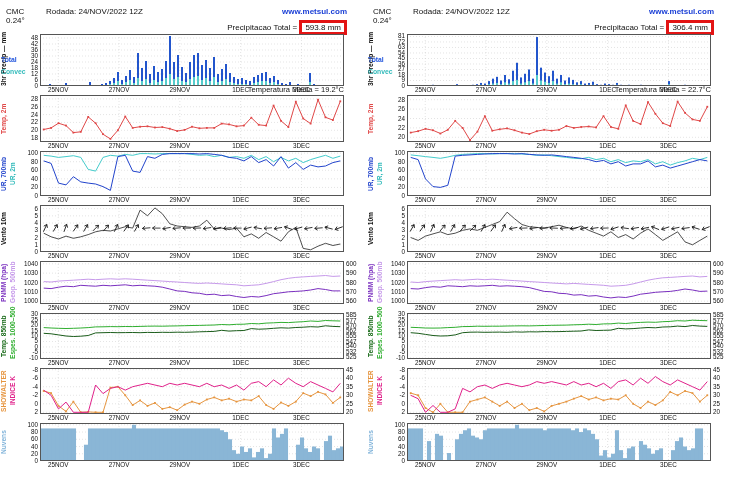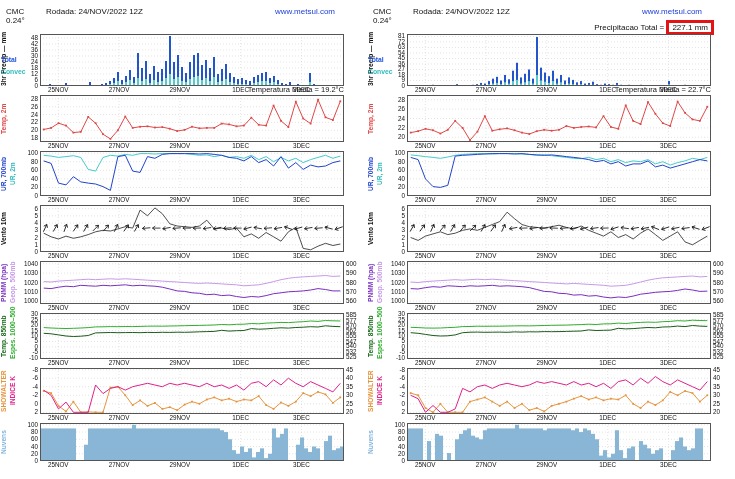--- a/index.html
+++ b/index.html
@@ -5,21 +5,21 @@
   html,body{margin:0;padding:0;background:#fff;}
   body{width:735px;height:479px;overflow:hidden;font-family:"Liberation Sans",sans-serif;-webkit-font-smoothing:none;}
   #wrap{display:flex;width:735px;}
   .panel{width:367px;padding-top:2px;position:relative;}
   
   .hdr{position:relative;height:32px;font-size:8px;color:#111;}
   .hdr .model{position:absolute;left:6px;top:5px;}
   .hdr .res{position:absolute;left:6px;top:14px;}
   .hdr .run{position:absolute;left:46px;top:5px;}
   .hdr .stwrap{position:absolute;left:148px;top:2px;white-space:nowrap;}
-  .hdr .site{position:absolute;right:32px;top:5px;color:#1a3fd6;text-decoration:none;}
+  .hdr .site{position:absolute;right:20px;top:5px;color:#1a3fd6;text-decoration:none;font-weight:bold;}
   .hdr .ptrow{position:absolute;right:20px;top:18px;white-space:nowrap;}
   .redbox{border:3px solid #e31414;padding:0 3px;display:inline-block;}
   
   .crow{display:flex;align-items:flex-start;}
   .gut-l{width:40px;position:relative;flex:none;}
   .gut-r{width:23px;position:relative;flex:none;}
   .cmid{flex:1;min-width:0;}
   .plot{position:relative;}
   .plot svg{display:block;width:100%;}
   .ytick{position:absolute;right:2px;font-size:6.3px;color:#111;transform:translateY(-50%);line-height:1;}
@@ -33,20 +33,24 @@
 </head>
 <body>
 
 <div id="wrap">
   <div class="panel">
     <div class="hdr">
       <span class="model">CMC</span>
       <span class="res">0.24°</span>
       <span class="run">Rodada: 24/NOV/2022 12Z</span>
       <a class="site" href="#">www.metsul.com</a>
+      <span class="ptrow">
+        <span>Precipitacao Total =</span>
+        <span class="redbox"><span>593.8 mm</span></span>
+      </span>
     </div>
     <div class="charts">
         <div class="crow">
           <div class="gut-l" style="height: 52px;">
             <span class="ytitle" style="left: 1px; color: rgb(17, 17, 17);">3hr Precip — mm</span>
             <span class="legend" style="top: 23.4px; color: rgb(34, 85, 221);">Total</span>
             <span class="legend" style="top: 35.4px; color: rgb(51, 187, 187);">Convec</span>
             <span class="ytick" style="top: 52px;">0</span>
             <span class="ytick" style="top: 46px;">6</span>
             <span class="ytick" style="top: 40px;">12</span>
@@ -746,21 +750,21 @@
   </div>
 
   <div class="panel">
     <div class="hdr">
       <span class="model">CMC</span>
       <span class="res">0.24°</span>
       <span class="run">Rodada: 24/NOV/2022 12Z</span>
       <a class="site" href="#">www.metsul.com</a>
       <span class="ptrow">
         <span>Precipitacao Total =</span>
-        <span class="redbox"><span>227.1 mm</span></span>
+        <span class="redbox"><span>306.4 mm</span></span>
       </span>
     </div>
     <div class="charts">
         <div class="crow">
           <div class="gut-l" style="height: 52px;">
             <span class="ytitle" style="left: 1px; color: rgb(17, 17, 17);">3hr Precip — mm</span>
             <span class="legend" style="top: 23.4px; color: rgb(34, 85, 221);">Total</span>
             <span class="legend" style="top: 35.4px; color: rgb(51, 187, 187);">Convec</span>
             <span class="ytick" style="top: 52px;">0</span>
             <span class="ytick" style="top: 46.4941px;">9</span>

